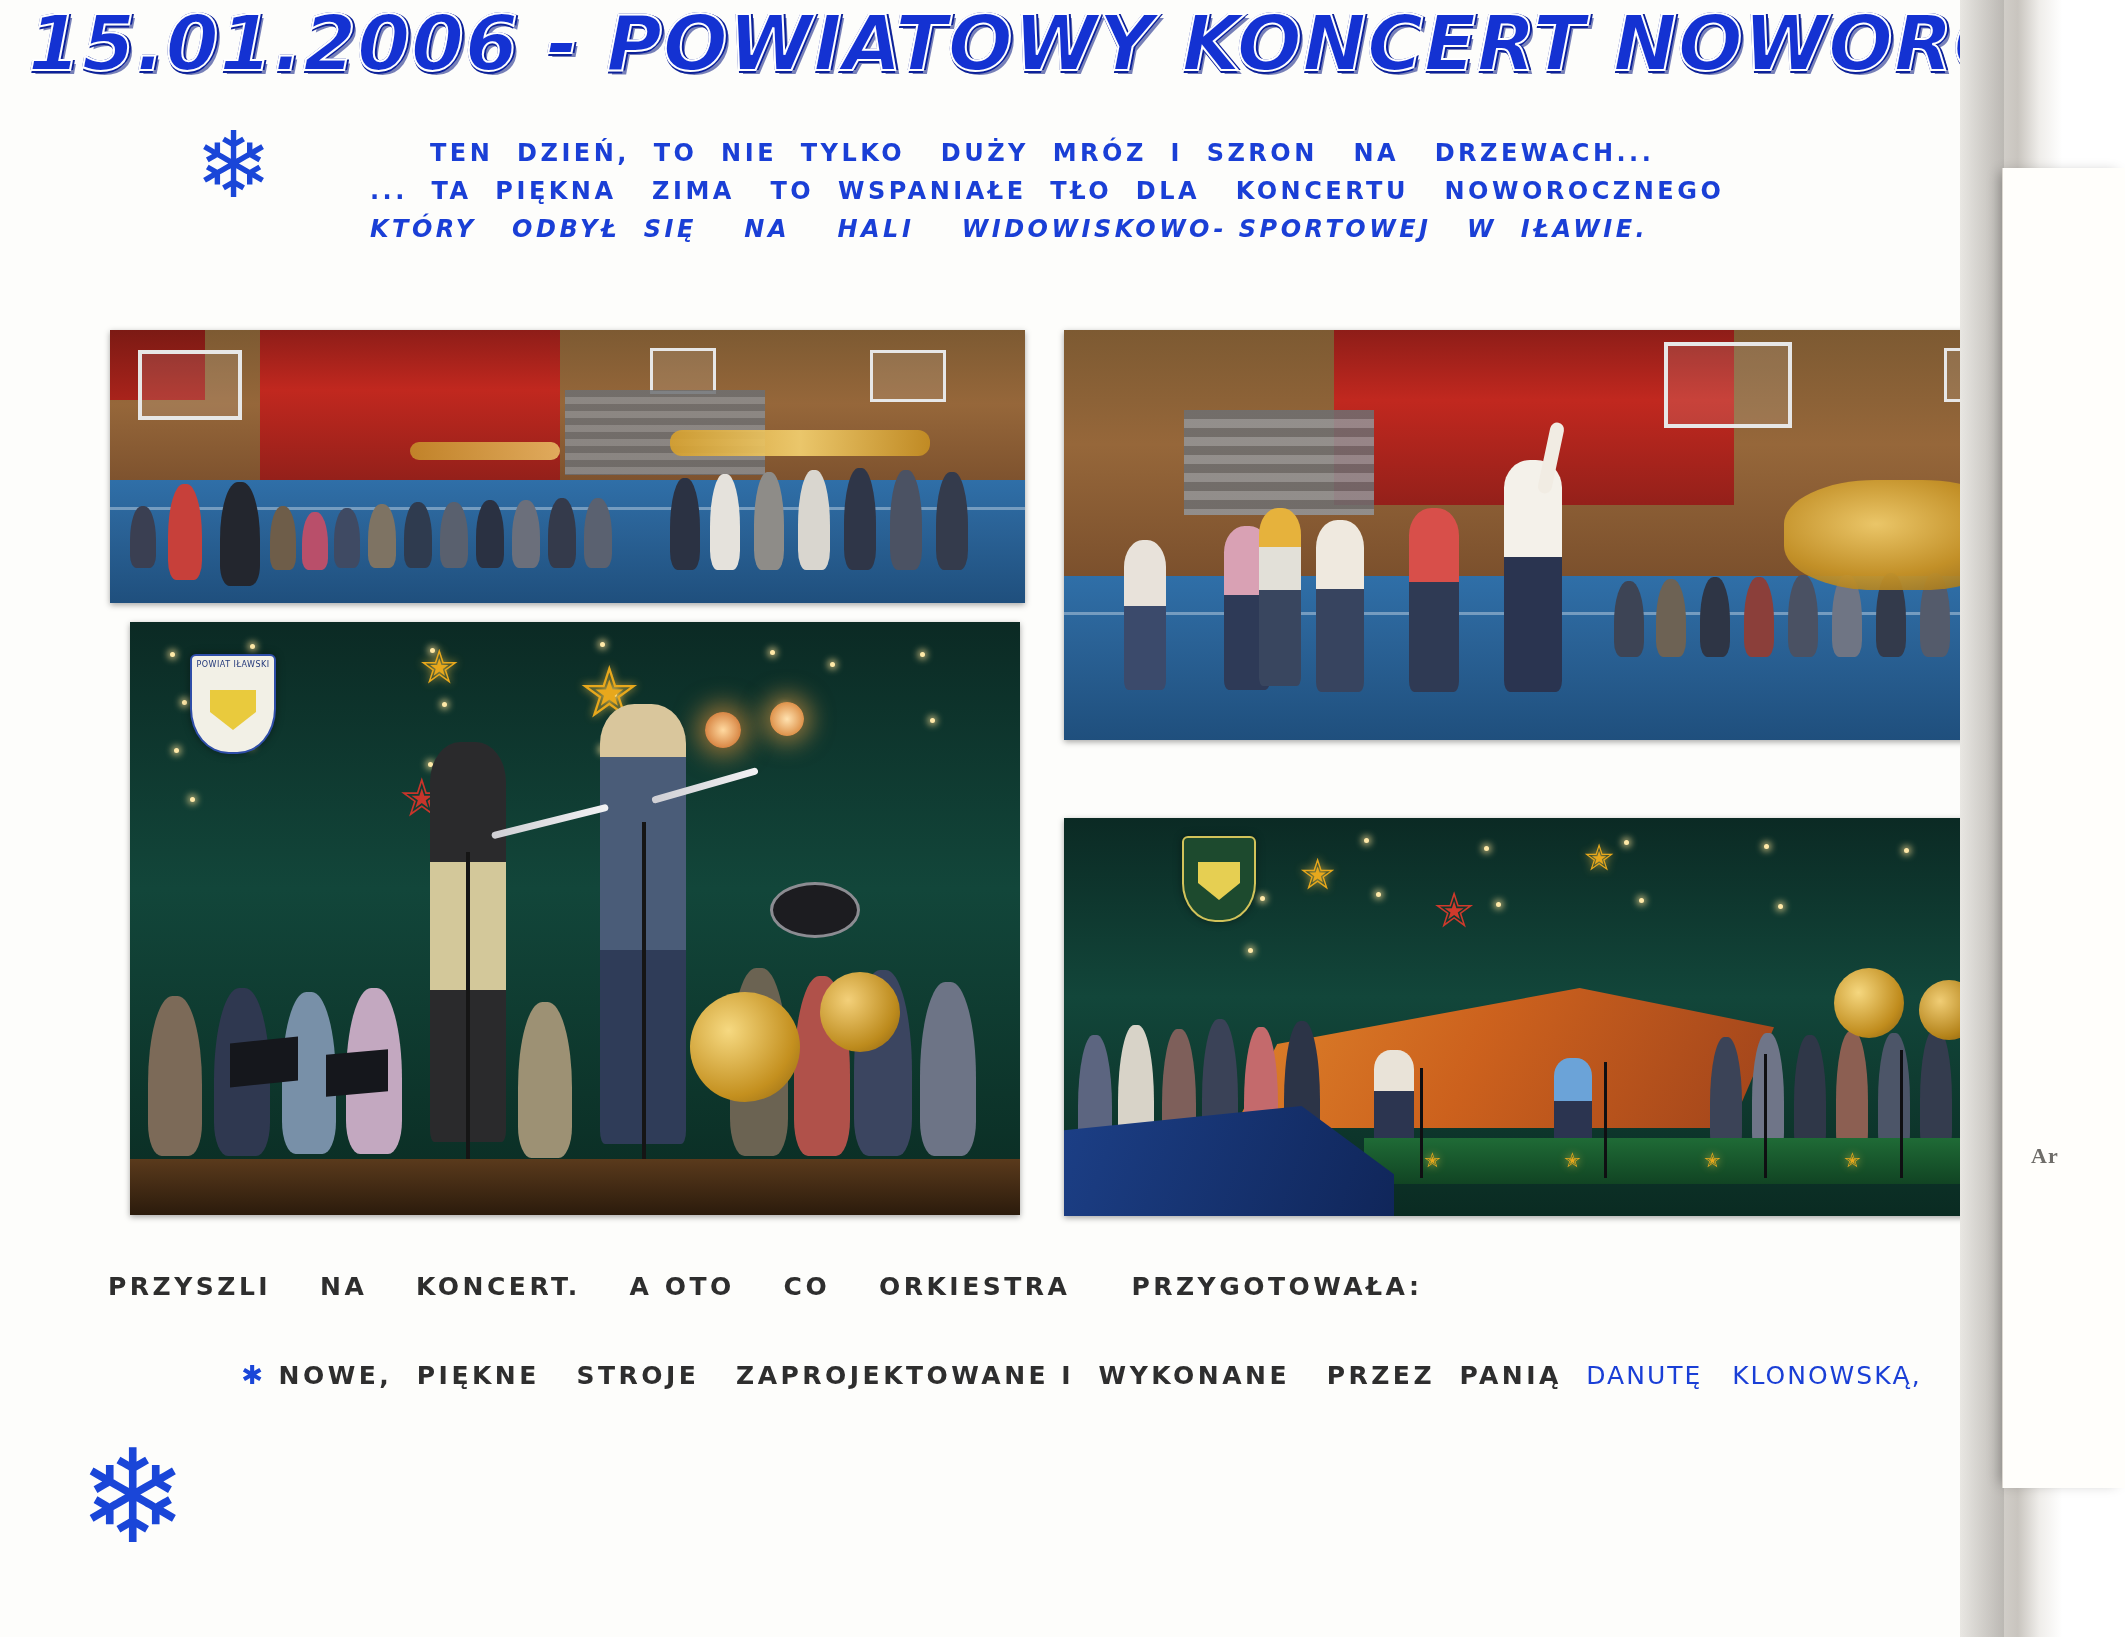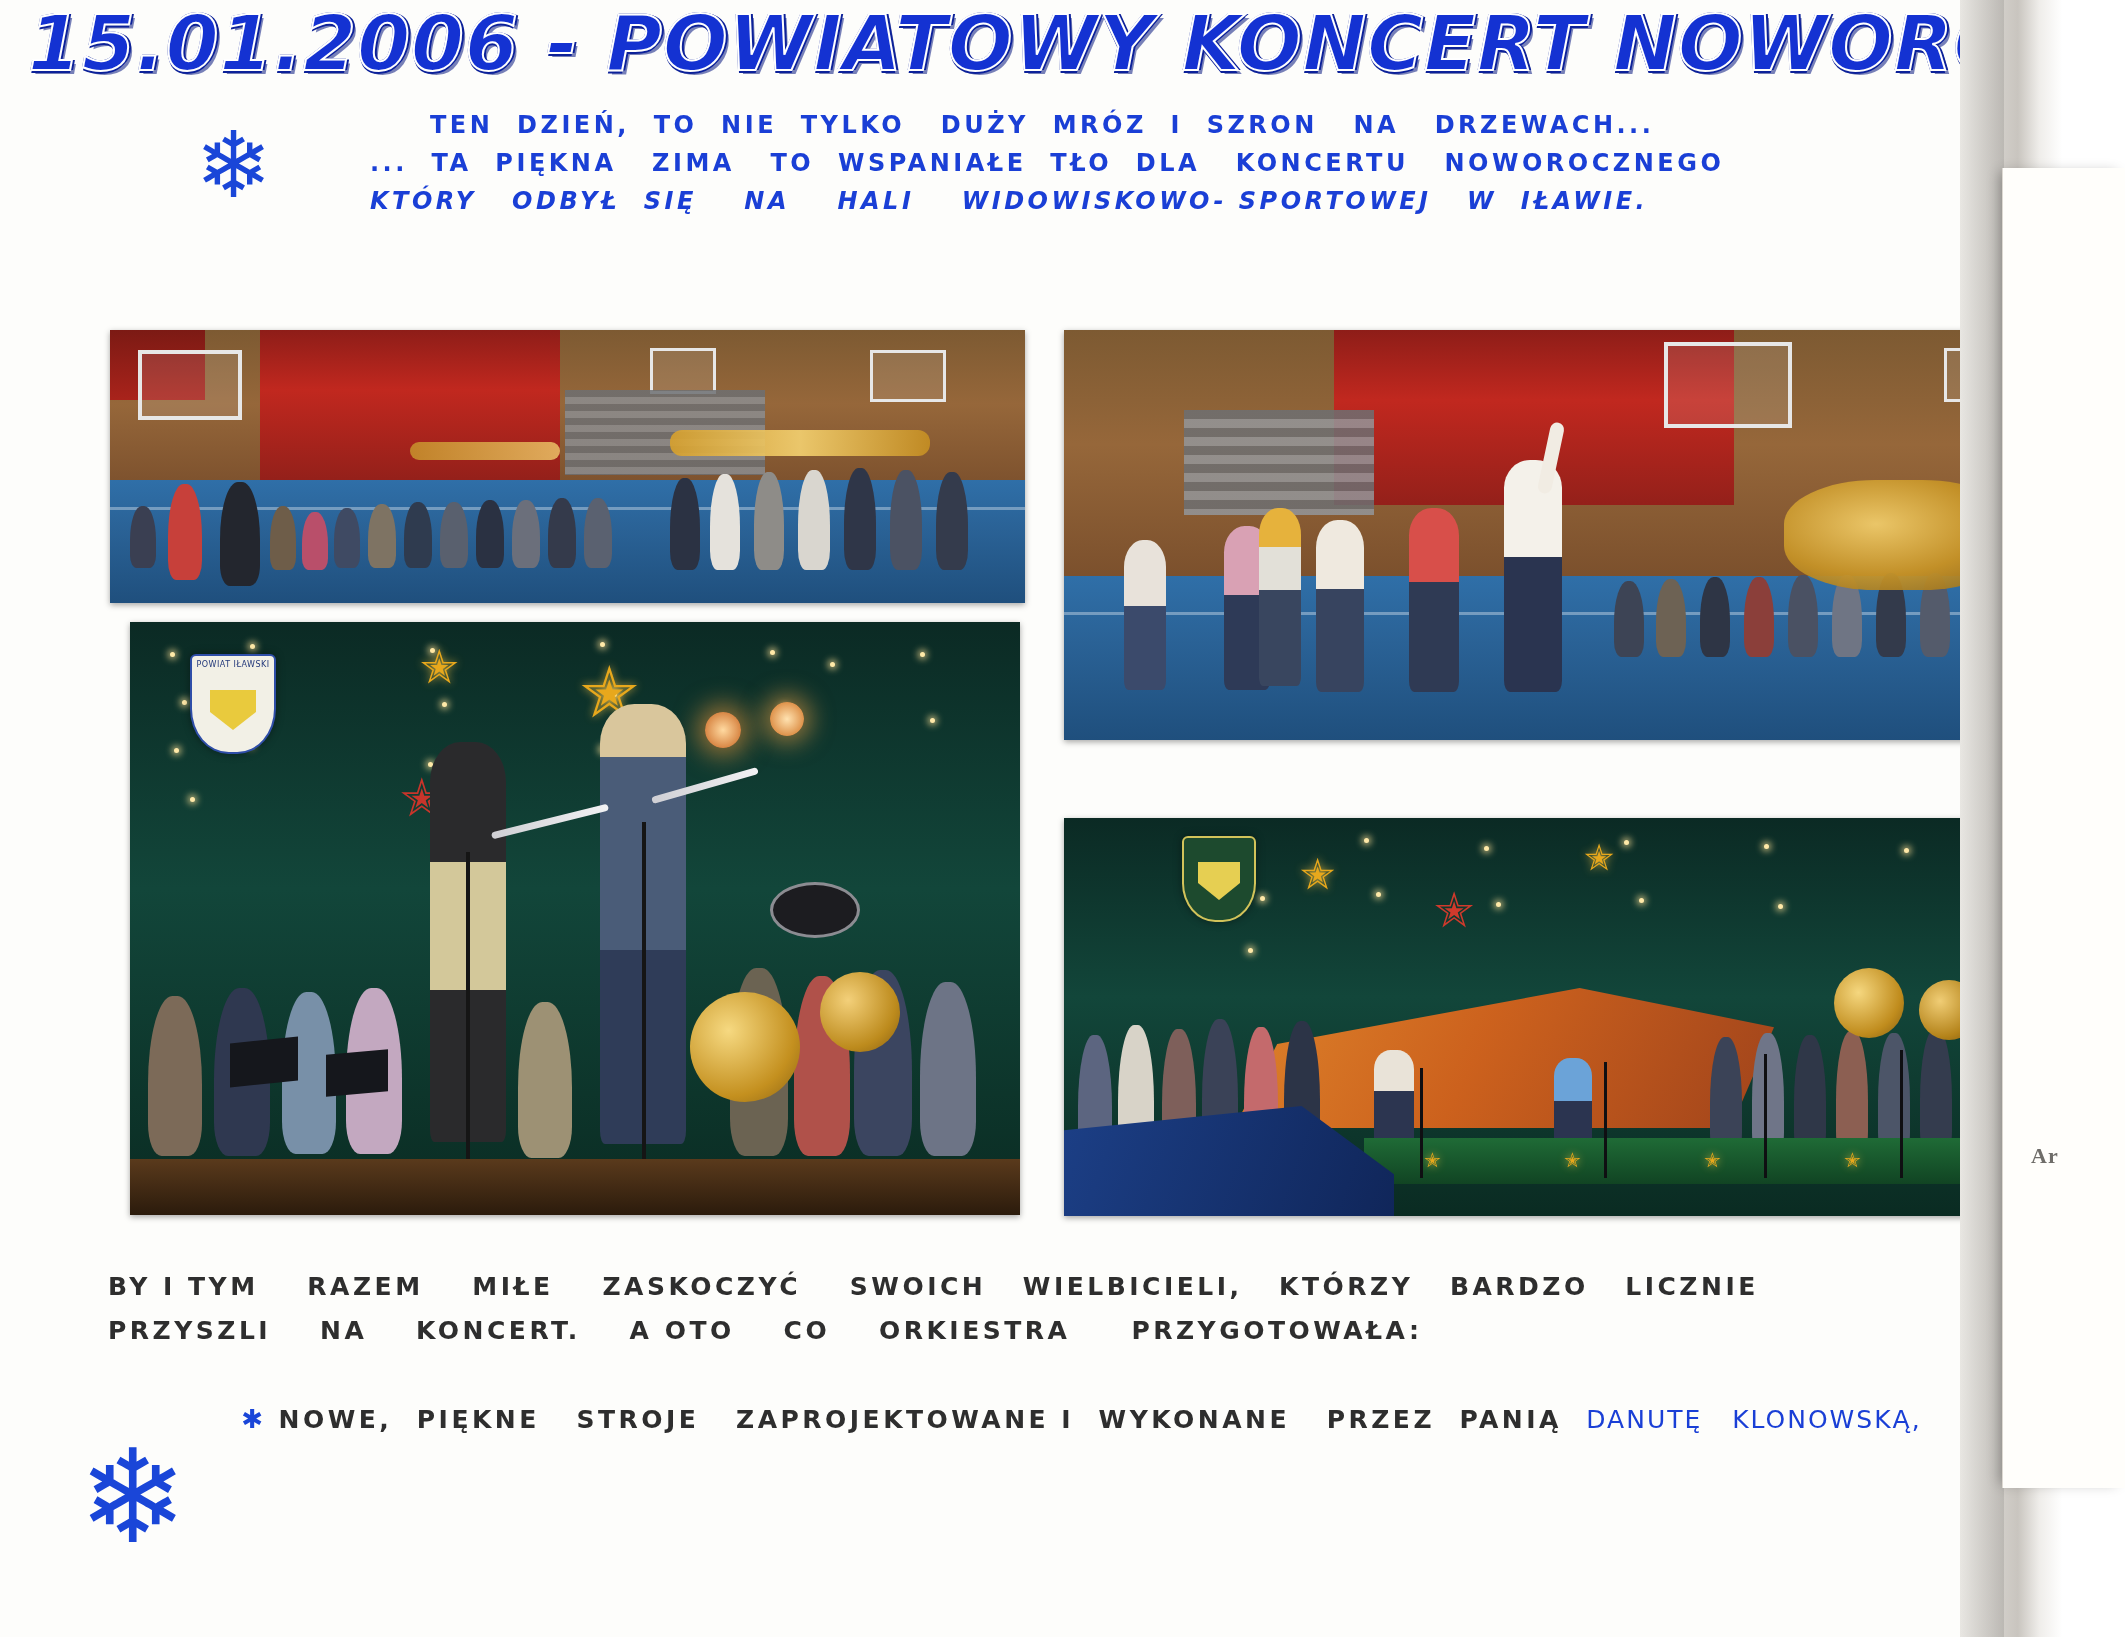--- a/index.html
+++ b/index.html
@@ -91,21 +91,21 @@
     line-height: 1;
     user-select: none;
   }
   .snowflake.big { font-size: 92px; }
   .snowflake.huge { font-size: 130px; }
 
   
   .intro {
     position: absolute;
     left: 430px;
-    top: 106px;
+    top: 134px;
     width: 1560px;
   }
   .intro .line {
     font-size: 24px;
     line-height: 38px;
     color: #1a3fd6;
     letter-spacing: 3.5px;
     font-weight: bold;
     white-space: pre;
   }
@@ -468,21 +468,20 @@
       <div style="position:absolute; left:356px; top:250px; width:3px; height:110px; background:#0f0f12;"></div>
       <div style="position:absolute; left:540px; top:244px; width:3px; height:116px; background:#0f0f12;"></div>
       <div style="position:absolute; left:700px; top:236px; width:3px; height:124px; background:#0f0f12;"></div>
       <div style="position:absolute; left:836px; top:232px; width:3px; height:128px; background:#0f0f12;"></div>
     </div>
   </div>
 
   <div class="snowflake huge" style="left:78px; top:1432px;">❄</div>
 
   <div class="body-text">
-    <div class="line">BY I TYM    RAZEM    MIŁE    ZASKOCZYĆ    SWOICH   WIELBICIELI,   KTÓRZY   BARDZO   LICZNIE</div>
     <div class="line">PRZYSZLI    NA    KONCERT.    A OTO    CO    ORKIESTRA     PRZYGOTOWAŁA:</div>
 
     <div class="line indent1">
       <span class="bullet-star">✱</span><span>NOWE,  PIĘKNE   STROJE   ZAPROJEKTOWANE I  WYKONANE   PRZEZ  PANIĄ  </span><span class="nm">DANUTĘ   KLONOWSKĄ,</span>
     </div>
 
 
     <div class="line indent2">
       
     </div>

